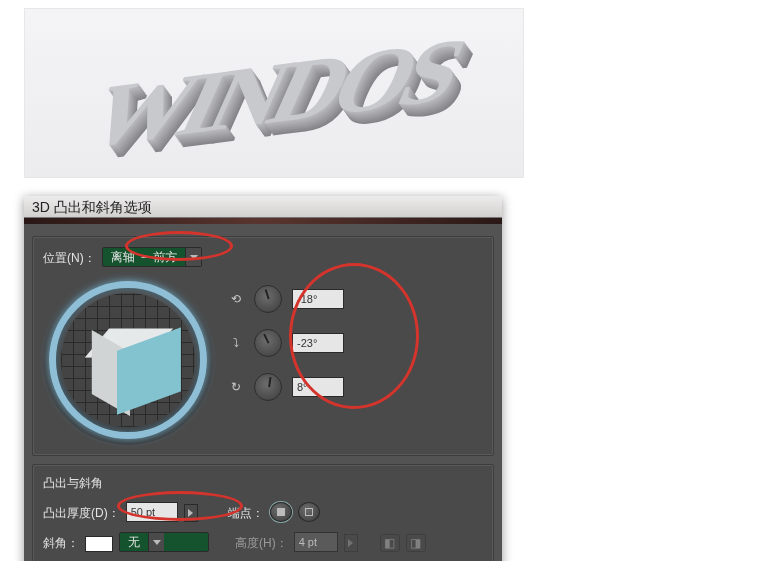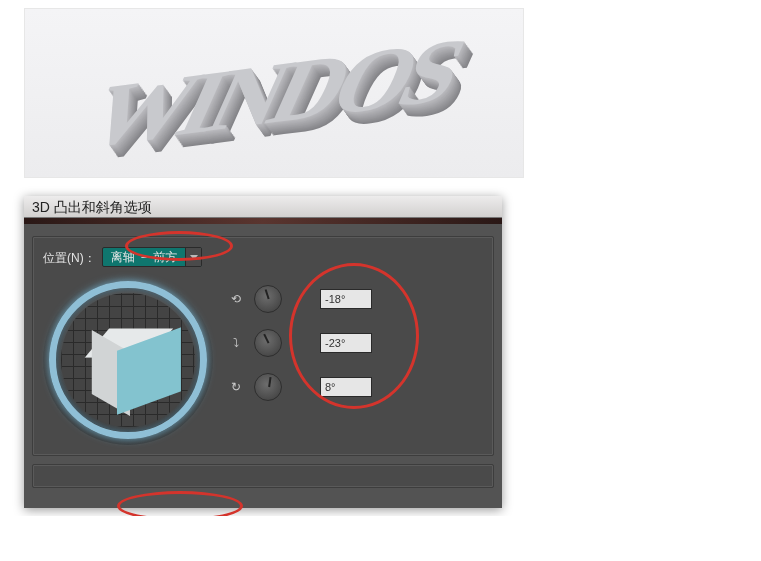--- a/index.html
+++ b/index.html
@@ -78,21 +78,21 @@
     position: relative;
     box-shadow: inset 0 0 0 1px #5a5a5a;
   }
 
   .row { display: flex; align-items: flex-end; gap: 6px; }
 
   
   .selectbox {
     display: inline-flex; align-items: center;
     height: 20px;
-    background: #0f766e;
+    background: #14532d;
     border: 1px solid #2a2a2a;
     border-radius: 2px;
     color: #e4e4e4;
   }
   .selectbox .selectbox-val { padding: 0 8px; }
   .selectbox .selectbox-arrow {
     width: 16px; height: 18px;
     display:flex;align-items:center;justify-content:center;
     background: #4a4a4a;
     border-left: 1px solid #2a2a2a;
@@ -165,21 +165,21 @@
   }
   .dial.dx::after { transform: rotate(-18deg); }
   .dial.dy::after { transform: rotate(-26deg); }
   .dial.dz::after { transform: rotate(8deg); }
 
   .numfield {
     height:20px; width:52px;
     background:#e6e6e6; color:#333;
     padding:1px 4px; border:1px solid #2a2a2a;
     font-size:11px;
-    display:inline-flex;align-items:center;margin-left:28px;
+    display:inline-flex;align-items:center;
   }
   .stepper-arrow {
     width:14px;height:18px;
     background:#4a4a4a;border:1px solid #2a2a2a;
     display:flex;align-items:center;justify-content:center;
   }
   .tri-right{width:0;height:0;border-top:4px solid transparent;border-bottom:4px solid transparent;border-left:5px solid #bababa;}
 
   
   .group-title { color:#e4e4e4; margin-bottom:10px; }
@@ -263,20 +263,58 @@
           </div>
 
         </div>
       </div>
 
       <div class="redcircle" style="top:-6px;left:92px;width:108px;height:30px;"></div>
       <div class="redcircle" style="top:26px;left:256px;width:130px;height:146px;"></div>
     </div>
 
     <div class="group" style="position:relative;">
-
-
+      <div class="group-title">凸出与斜角</div>
+
+      <div class="row" style="margin-bottom:10px;">
+        <span class="label">凸出厚度(D)：</span>
+        <span class="numfield">50 pt</span>
+        <span class="stepper-arrow">
+            <span class="tri-right"></span>
+          </span>
+
+        <span style="width:18px;"></span>
+        <span class="label">端点：</span>
+        <span class="endcap-btn active">
+            <span class="sq"></span>
+          </span>
+        <span class="endcap-btn">
+            <span class="sq hollow"></span>
+          </span>
+      </div>
+
+      <div class="row">
+        <span class="label">斜角：</span>
+        <span class="bevel-swatch"></span>
+        <div class="selectbox" style="min-width:90px;">
+          <span class="selectbox-val">无</span>
+          <span class="selectbox-arrow">
+              <span class="tri-down"></span>
+            </span>
+        </div>
+
+        <span style="width:14px;"></span>
+        <span class="label" style="color:#9a9a9a;">高度(H)：</span>
+        <span class="numfield gray" style="width:44px;">4 pt</span>
+        <span class="stepper-arrow disabled-icon">
+            <span class="tri-right"></span>
+          </span>
+
+        <span style="width:10px;"></span>
+        <span class="smallicon disabled-icon">◧</span>
+        <span class="smallicon disabled-icon">◨</span>
+      </div>
 
       <div class="redcircle" style="top:26px;left:84px;width:126px;height:30px;"></div>
     </div>
 
   </div>
 </div>
 
 </body></html>

